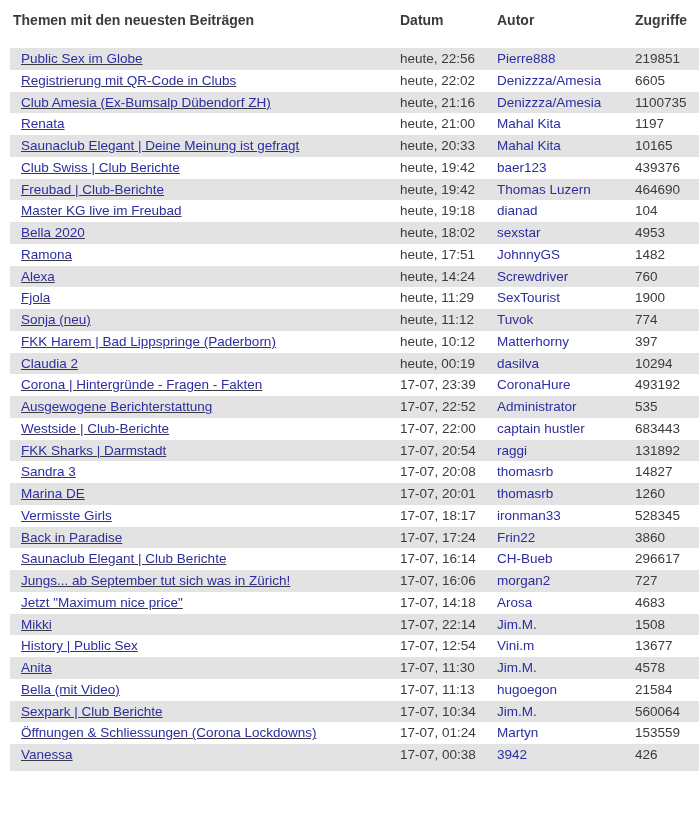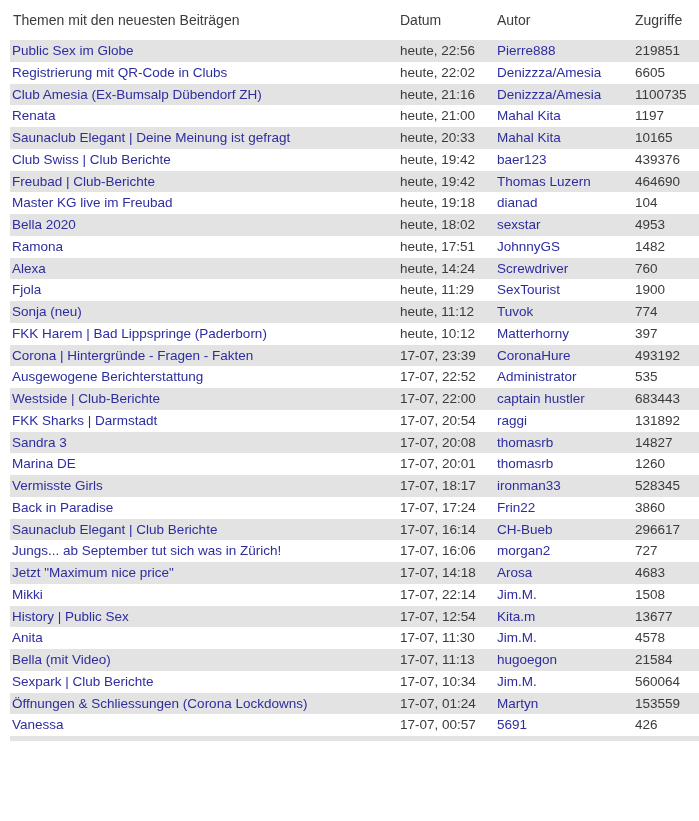--- a/index.html
+++ b/index.html
@@ -20,38 +20,38 @@
   table {
     border-collapse: collapse;
     table-layout: fixed;
     width: 689px;
   }
   th {
     height: 33px;
     text-align: left;
     vertical-align: middle;
     font-size: 14px;
-    font-weight: normal;
+    font-weight: bold;
     color: var(--text);
-    padding: 3px 0 4px 0;
+    padding: 3px 0 12px 0;
     white-space: nowrap;
     overflow: hidden;
   }
   th.c-topic { padding-left: 3px; }
   td {
     height: 21.75px;
     line-height: 21.75px;
     font-size: 13.5px;
     color: var(--text);
     padding: 0;
     white-space: nowrap;
     overflow: hidden;
     vertical-align: middle;
   }
-  td.c-topic { padding-left: 2px; }
+  td.c-topic { padding-left: 11px; text-decoration: underline; }
   tbody tr:nth-child(odd) { background: var(--row_alt); }
   a { color: var(--link); text-decoration: none; cursor: pointer; }
   .sliver {
     height: 5px;
     background: var(--row_alt);
     width: 689px;
     margin-left: 10px;
   }
 </style>
 </head>
@@ -152,20 +152,26 @@
     <td><a>Tuvok</a></td>
     <td>774</td>
   </tr>
         <tr>
     <td class="c-topic"><a>FKK Harem | Bad Lippspringe (Paderborn)</a></td>
     <td>heute, 10:12</td>
     <td><a>Matterhorny</a></td>
     <td>397</td>
   </tr>
         <tr>
+    <td class="c-topic"><a>Claudia 2</a></td>
+    <td>heute, 00:19</td>
+    <td><a>dasilva</a></td>
+    <td>10294</td>
+  </tr>
+        <tr>
     <td class="c-topic"><a>Corona | Hintergründe - Fragen - Fakten</a></td>
     <td>17-07, 23:39</td>
     <td><a>CoronaHure</a></td>
     <td>493192</td>
   </tr>
         <tr>
     <td class="c-topic"><a>Ausgewogene Berichterstattung</a></td>
     <td>17-07, 22:52</td>
     <td><a>Administrator</a></td>
     <td>535</td>
@@ -226,21 +232,21 @@
   </tr>
         <tr>
     <td class="c-topic"><a>Mikki</a></td>
     <td>17-07, 22:14</td>
     <td><a>Jim.M.</a></td>
     <td>1508</td>
   </tr>
         <tr>
     <td class="c-topic"><a>History | Public Sex</a></td>
     <td>17-07, 12:54</td>
-    <td><a>Kita.m</a></td>
+    <td><a>Vini.m</a></td>
     <td>13677</td>
   </tr>
         <tr>
     <td class="c-topic"><a>Anita</a></td>
     <td>17-07, 11:30</td>
     <td><a>Jim.M.</a></td>
     <td>4578</td>
   </tr>
         <tr>
     <td class="c-topic"><a>Bella (mit Video)</a></td>
@@ -255,20 +261,20 @@
     <td>560064</td>
   </tr>
         <tr>
     <td class="c-topic"><a>Öffnungen &amp; Schliessungen (Corona Lockdowns)</a></td>
     <td>17-07, 01:24</td>
     <td><a>Martyn</a></td>
     <td>153559</td>
   </tr>
         <tr>
     <td class="c-topic"><a>Vanessa</a></td>
-    <td>17-07, 00:57</td>
-    <td><a>5691</a></td>
+    <td>17-07, 00:38</td>
+    <td><a>3942</a></td>
     <td>426</td>
   </tr>
       </tbody>
   </table>
 </div>
 <div class="sliver"></div>
 
 </body></html>

